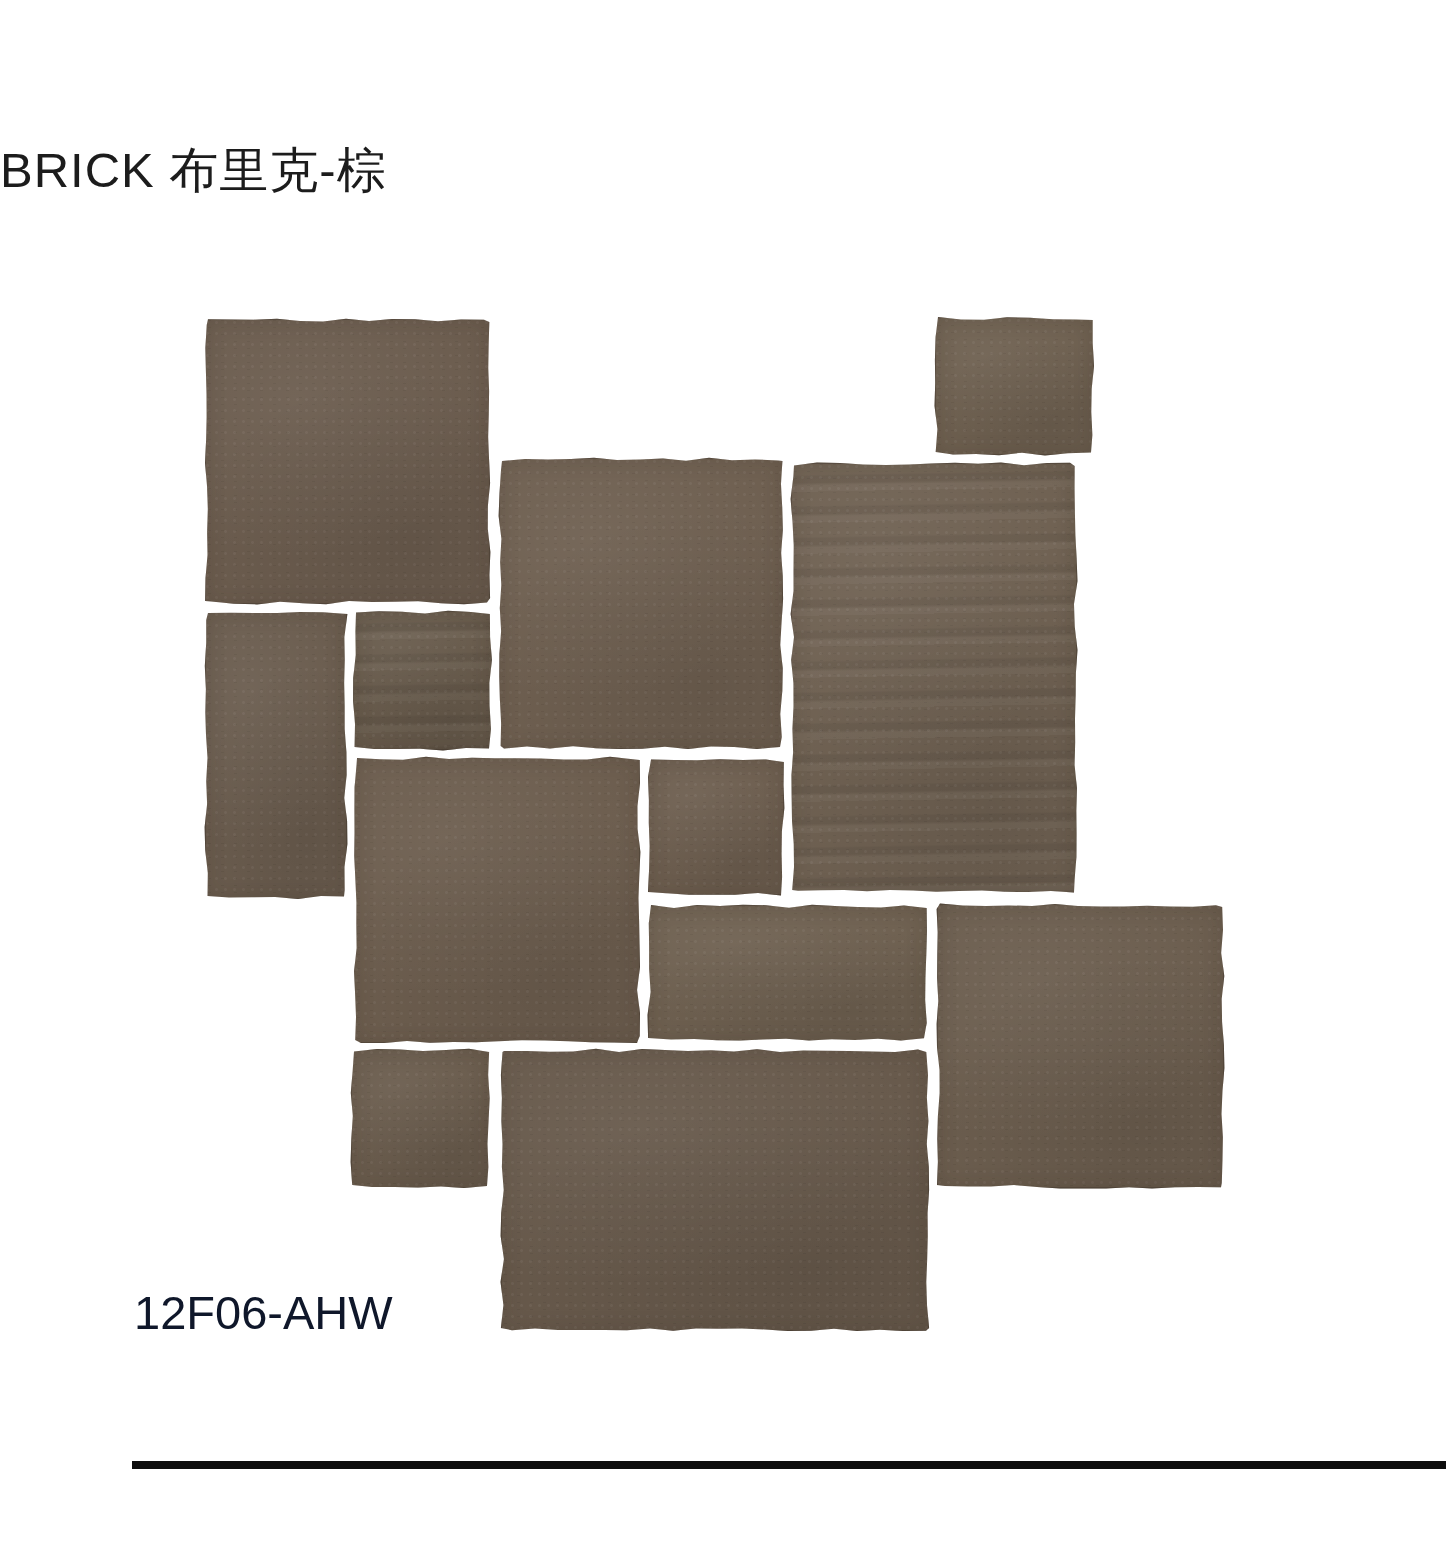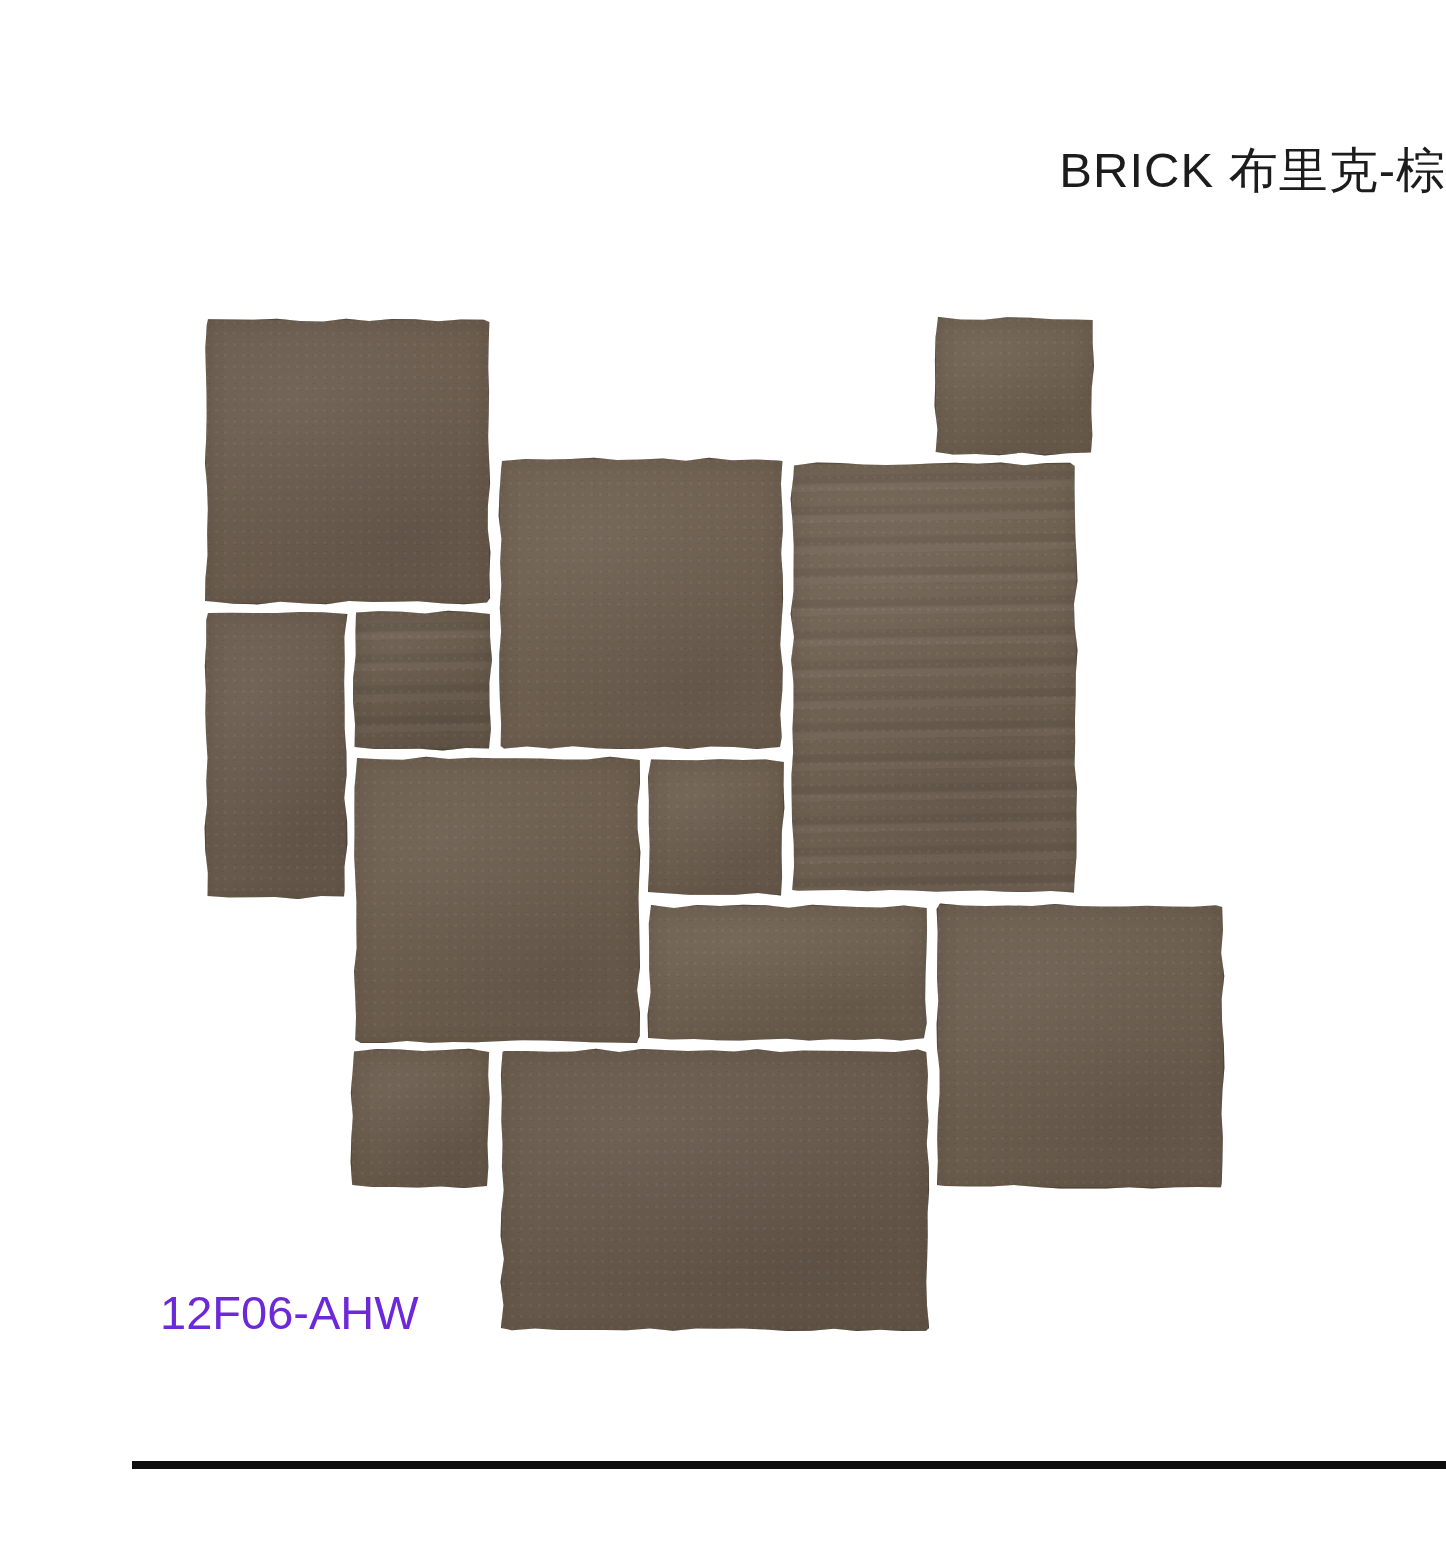--- a/index.html
+++ b/index.html
@@ -7,21 +7,21 @@
     width:1446px;height:1563px;
     background:#ffffff;
     overflow:hidden;
     position:relative;
     font-family:"Liberation Sans","DejaVu Sans",sans-serif;
   }
   .page{position:absolute;inset:0;}
   .title{
     position:absolute;
     left:0;top:138px;width:100%;
-    text-align:right;
+    text-align:left;
     font-size:49px;
     font-weight:400;
     color:#1c1c1c;
     letter-spacing:1px;
     margin:0;
   }
   .board{position:absolute;inset:0;}
   .tile{
     position:absolute;
     background:
@@ -40,22 +40,22 @@
       repeating-linear-gradient(179deg, rgba(0,0,0,0) 0 14px, rgba(0,0,0,.055) 16px 22px, rgba(255,255,255,.035) 25px 31px),
       radial-gradient(ellipse 120% 90% at 30% 22%, rgba(255,255,255,.05), rgba(255,255,255,0) 60%),
       radial-gradient(ellipse 130% 100% at 70% 80%, rgba(0,0,0,.09), rgba(0,0,0,0) 60%),
       radial-gradient(rgba(255,255,255,.05) 1px, rgba(255,255,255,0) 1.6px),
       radial-gradient(rgba(0,0,0,.05) 1px, rgba(0,0,0,0) 1.6px),
       var(--c,#6c5d4f);
     background-size:100% 100%,100% 100%,100% 100%,9px 11px,13px 7px,100% 100%;
   }
   .codes{
     position:absolute;
-    left:160px;top:1283px;
-    color:#6d28d9;
+    left:134px;top:1283px;
+    color:#0f172a;
     font-size:47px;
     font-weight:400;
   }
   .codes .code-line{
     height:60px;
     line-height:60px;
     white-space:nowrap;
   }
   .divider{
     position:absolute;

